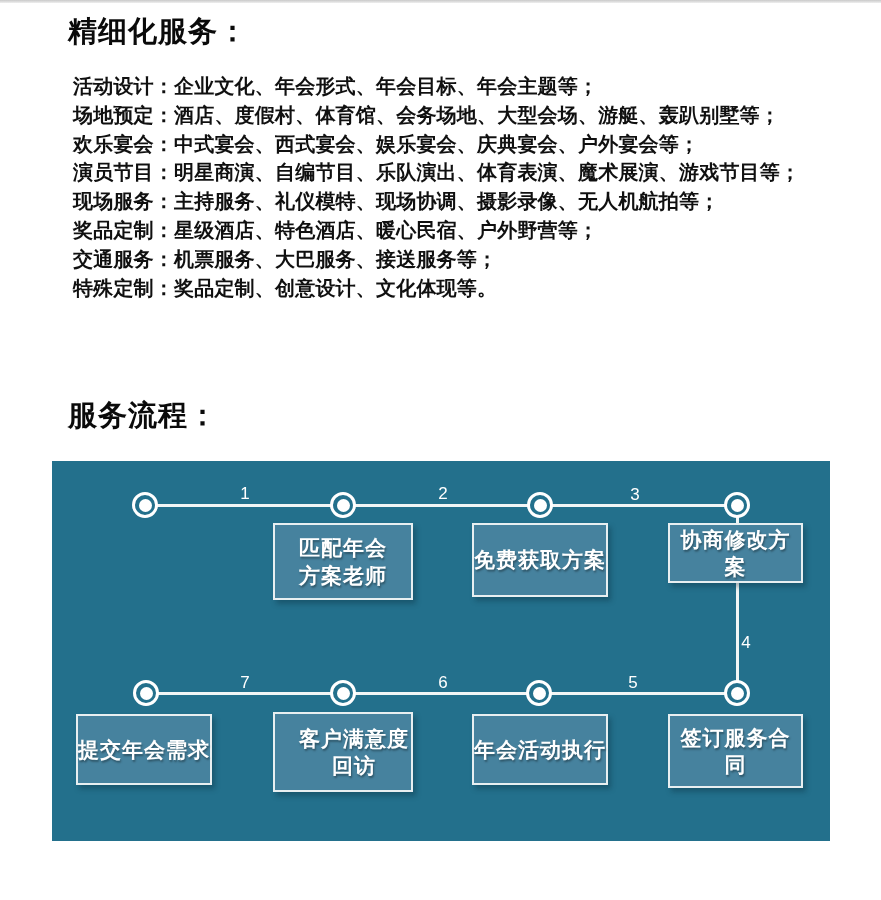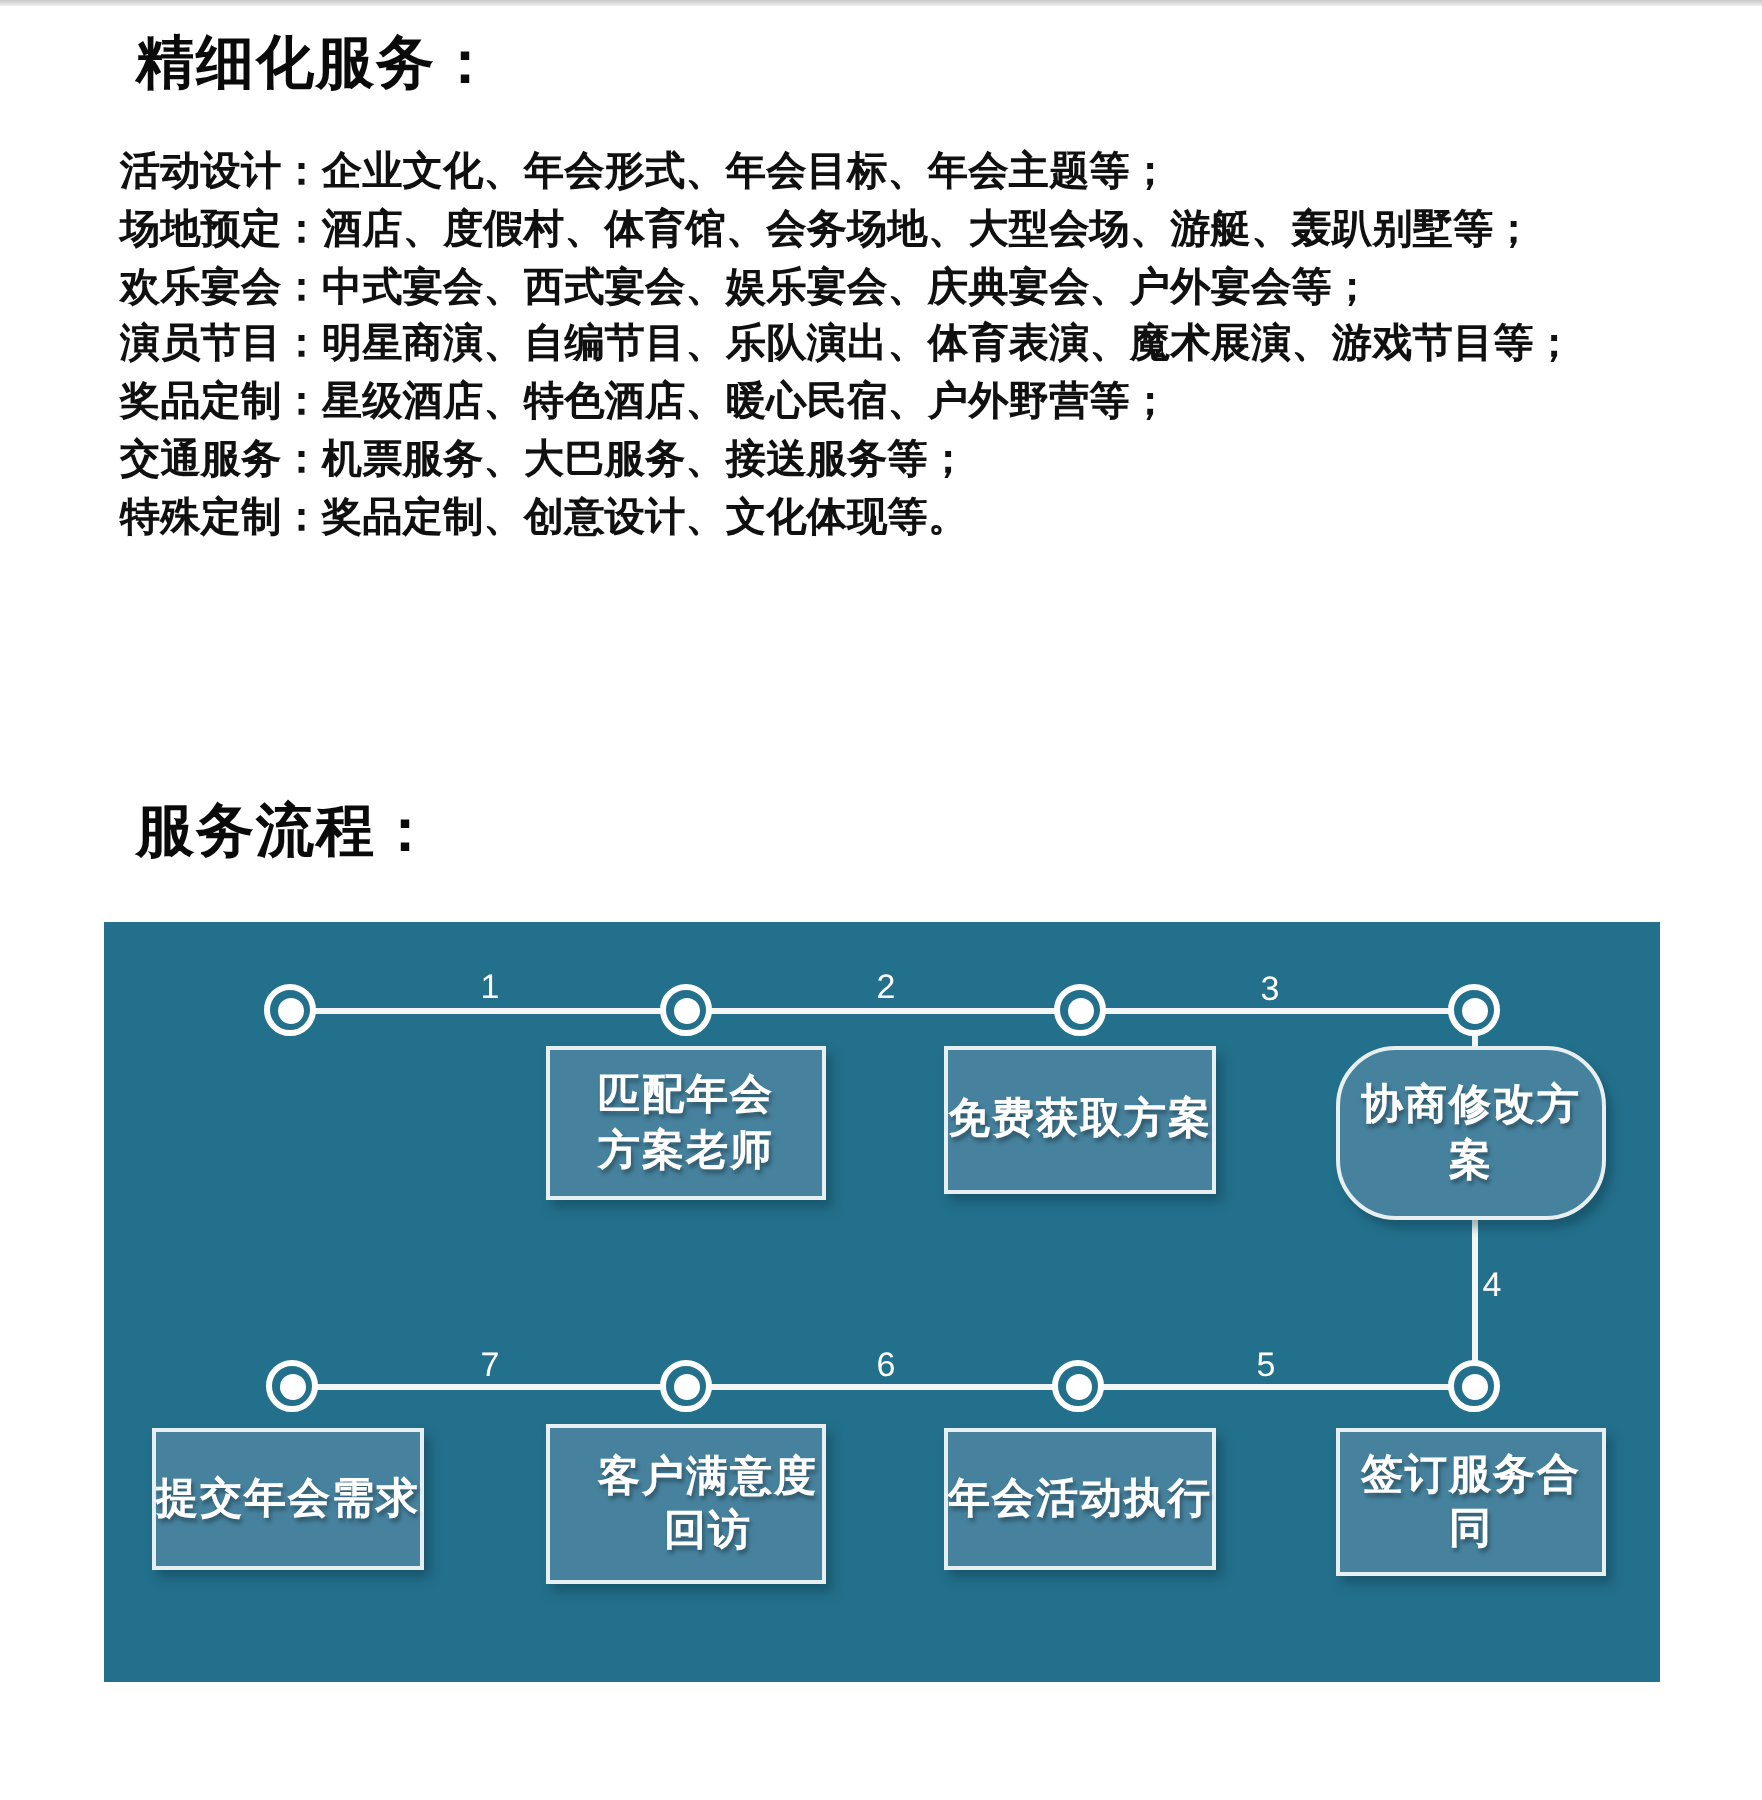--- a/index.html
+++ b/index.html
@@ -11,21 +11,21 @@
   .top-edge{
     position:absolute;left:0;top:0;width:881px;height:3px;
     background:linear-gradient(#c9c9c9,#efefef);
   }
   .sec-title{
     position:absolute;left:68px;margin:0;
     font-size:29px;font-weight:800;color:#0a0a0a;letter-spacing:1px;
   }
   .t1{top:12px;}
   .t2{top:396px;text-align:right;}
-  .svc-list{position:absolute;left:60px;top:72px;width:770px;}
+  .svc-list{position:absolute;left:73px;top:72px;width:770px;}
   .svc-list p{
     margin:0;font-size:20px;font-weight:700;color:#101010;
     line-height:28.8px;letter-spacing:0.2px;white-space:nowrap;
   }
   .panel{
     position:absolute;left:52px;top:461px;width:778px;height:380px;
     background:#23708c;
   }
   .hline,.vline{position:absolute;background:#f2f6f6;}
   .hline{height:3px;}
@@ -56,20 +56,21 @@
 <div class="page">
   <div class="top-edge"></div>
 
   <h2 class="sec-title t1">精细化服务：</h2>
 
   <div class="svc-list">
     <p>活动设计：企业文化、年会形式、年会目标、年会主题等；</p>
     <p>场地预定：酒店、度假村、体育馆、会务场地、大型会场、游艇、轰趴别墅等；</p>
     <p>欢乐宴会：中式宴会、西式宴会、娱乐宴会、庆典宴会、户外宴会等；</p>
     <p>演员节目：明星商演、自编节目、乐队演出、体育表演、魔术展演、游戏节目等；</p>
+    <p>现场服务：主持服务、礼仪模特、现场协调、摄影录像、无人机航拍等；</p>
     <p>奖品定制：星级酒店、特色酒店、暖心民宿、户外野营等；</p>
     <p>交通服务：机票服务、大巴服务、接送服务等；</p>
     <p>特殊定制：奖品定制、创意设计、文化体现等。</p>
   </div>
 
   <h2 class="sec-title t2">服务流程：</h2>
 
   <div class="panel">
 
     <div class="hline" style="left:93px;top:42.5px;width:592px;"></div>
@@ -106,21 +107,21 @@
     <div class="node" style="left:474px;top:219px;">
         <span class="dot"></span>
       </div>
     <div class="node" style="left:672px;top:219px;">
         <span class="dot"></span>
       </div>
 
     <div class="fbox" style="left:221px;top:62px;width:140px;height:77px;">匹配年会
 方案老师</div>
     <div class="fbox" style="left:420px;top:62px;width:136px;height:74px;">免费获取方案</div>
-    <div class="fbox" style="left:616px;top:62px;width:135px;height:87px;border-radius:30px;">协商修改方案</div>
+    <div class="fbox" style="left:616px;top:62px;width:135px;height:60px;">协商修改方案</div>
 
     <div class="fbox" style="left:24px;top:253px;width:136px;height:71px;">提交年会需求</div>
     <div class="fbox" style="left:221px;top:251px;width:140px;height:80px;padding-left:22px;">客户满意度
 回访</div>
     <div class="fbox" style="left:420px;top:253px;width:136px;height:71px;">年会活动执行</div>
     <div class="fbox" style="left:616px;top:253px;width:135px;height:74px;">签订服务合同</div>
   </div>
 </div>
 
 </body></html>

